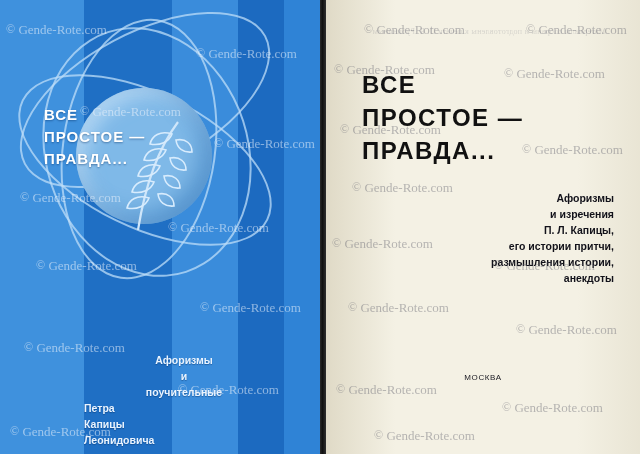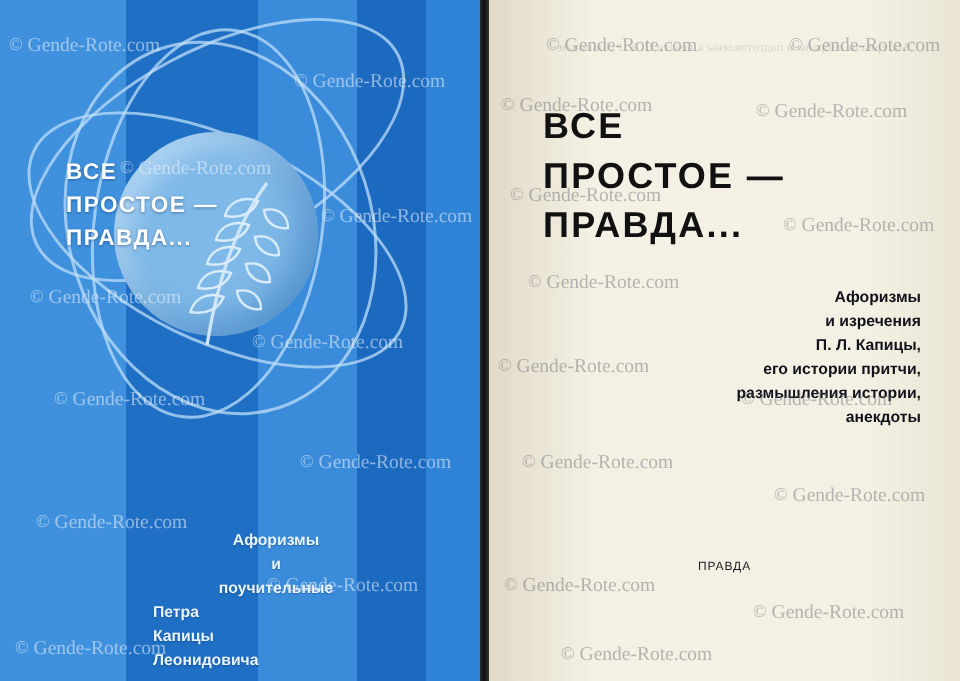--- a/index.html
+++ b/index.html
@@ -116,21 +116,21 @@
     left: 84px;
     top: 352px;
     width: 200px;
     color: #eaf4ff;
     font-size: 10.5px;
     font-weight: bold;
     line-height: 16px;
     text-shadow: 0 1px 1px rgba(0,40,90,0.4);
   }
   .cover-sub .c { text-align: center; }
-  .cover-sub .l { text-align: left; padding-left: 18px; }
+  .cover-sub .l { text-align: left; padding-left: 0; }
 
   
   .gutter {
     width: 6px;
     height: 454px;
     background: linear-gradient(to right, #2b2b2b, #101010 40%, #2f2f2f);
   }
 
   
   .titlepage {
@@ -298,21 +298,21 @@
     <div class="subtitle">
       <div>Афоризмы</div>
       <div>и  изречения</div>
       <div>П. Л. Капицы,</div>
       <div>его  истории  притчи,</div>
       <div>размышления   истории,</div>
       <div>анекдоты</div>
     </div>
 
     <div class="imprint">
-      <div>ПРАВДА</div>
+      <div>МОСКВА</div>
     </div>
 
     <div class="wm-layer">
       <div class="wm" style="left:38px;  top:22px;"><span class="c">©</span> <span>Gende-Rote.com</span></div>
       <div class="wm" style="left:200px; top:22px;"><span class="c">©</span> <span>Gende-Rote.com</span></div>
       <div class="wm" style="left:8px;   top:62px;"><span class="c">©</span> <span>Gende-Rote.com</span></div>
       <div class="wm" style="left:178px; top:66px;"><span class="c">©</span> <span>Gende-Rote.com</span></div>
       <div class="wm" style="left:14px;  top:122px;"><span class="c">©</span> <span>Gende-Rote.com</span></div>
       <div class="wm" style="left:196px; top:142px;"><span class="c">©</span> <span>Gende-Rote.com</span></div>
       <div class="wm" style="left:26px;  top:180px;"><span class="c">©</span> <span>Gende-Rote.com</span></div>

